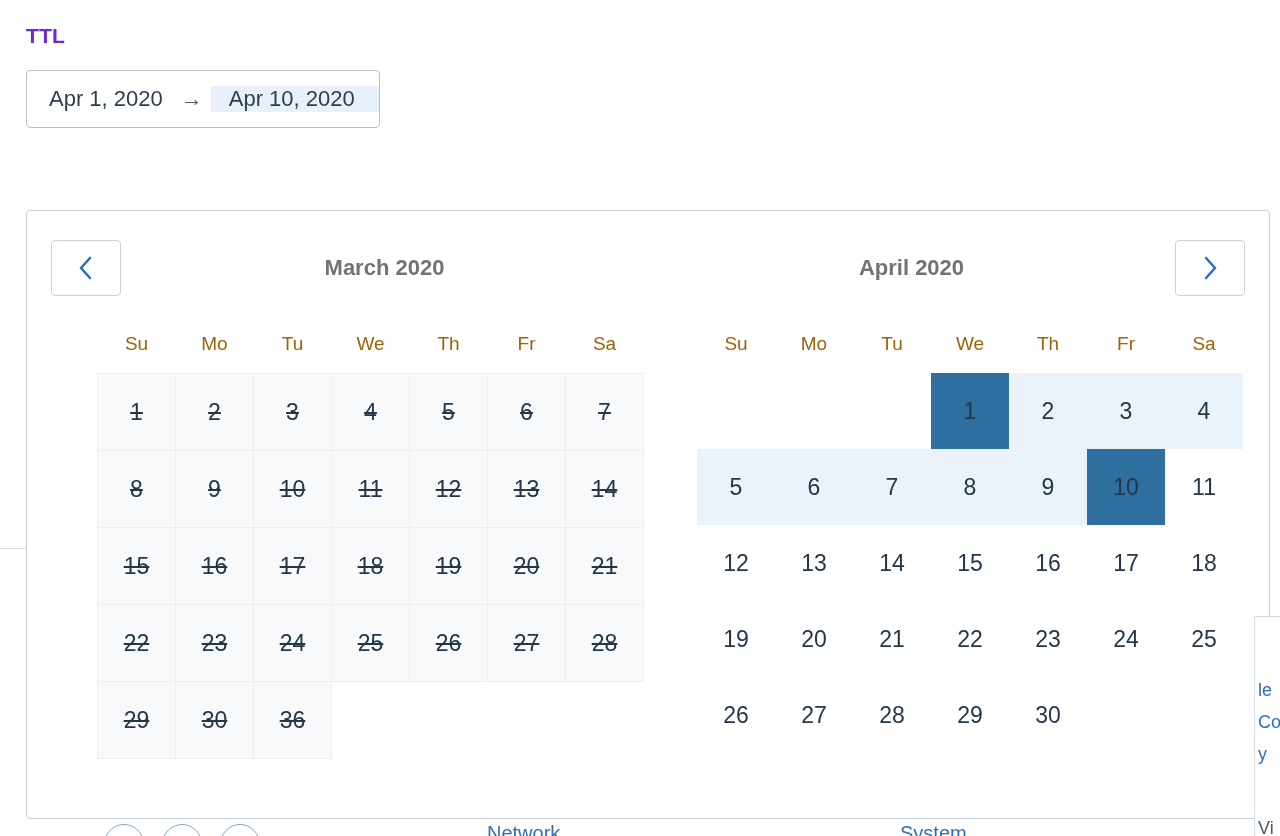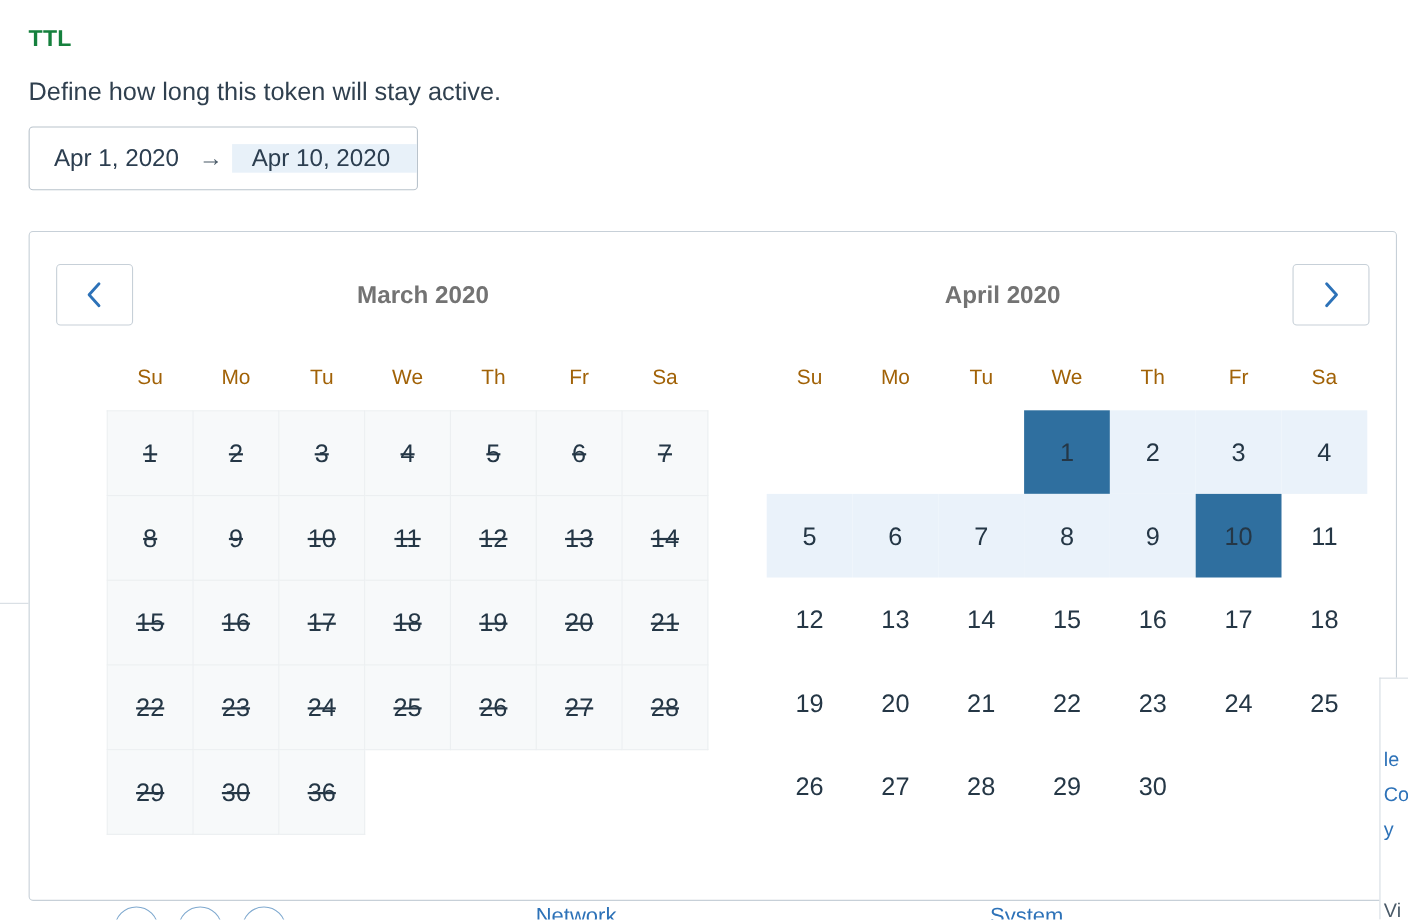--- a/index.html
+++ b/index.html
@@ -17,21 +17,21 @@
     position: relative;
     width: 1280px;
     height: 836px;
     box-sizing: border-box;
     padding: 24px 0 0 26px;
   }
 
   .section-title {
     font-size: 21px;
     font-weight: bold;
-    color: #15803d;
+    color: #6d28d9;
     margin: 0 0 22px 0;
     letter-spacing: 0.2px;
   }
 
   .section-desc {
     font-size: 23px;
     font-weight: 400;
     color: #30404f;
     margin: 0 0 18px 0;
   }
@@ -225,21 +225,20 @@
   }
   .bg-bottom-label.l1 { left: 487px; top: 822px; }
   .bg-bottom-label.l2 { left: 900px; top: 822px; }
 </style>
 </head>
 <body>
 
 <div class="page">
 
   <h2 class="section-title">TTL</h2>
-  <p class="section-desc">Define how long this token will stay active.</p>
 
   <div class="range-input">
     <div class="range-field start">Apr 1, 2020</div>
     <div class="range-arrow">→</div>
     <div class="range-field end">Apr 10, 2020</div>
   </div>
 
   <div class="calendar-popover">
 
     <div class="cal-header">

